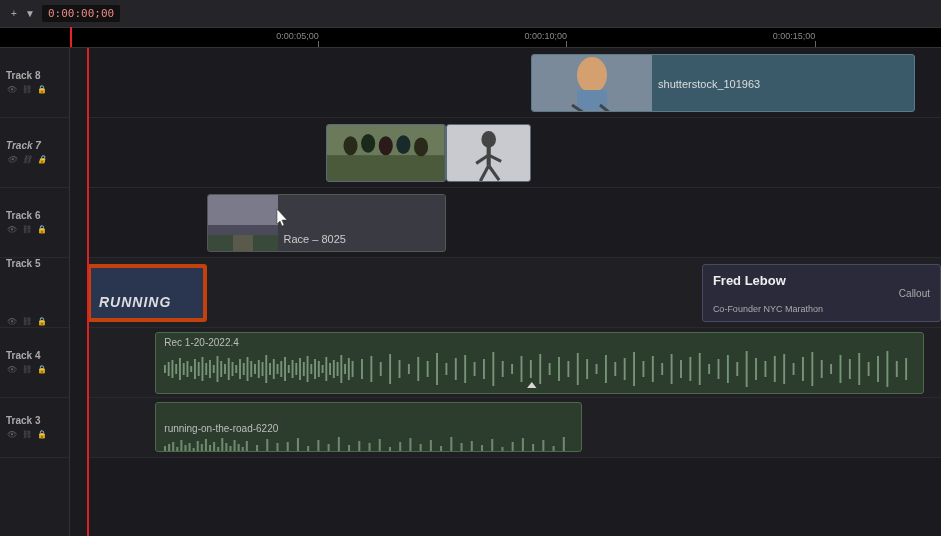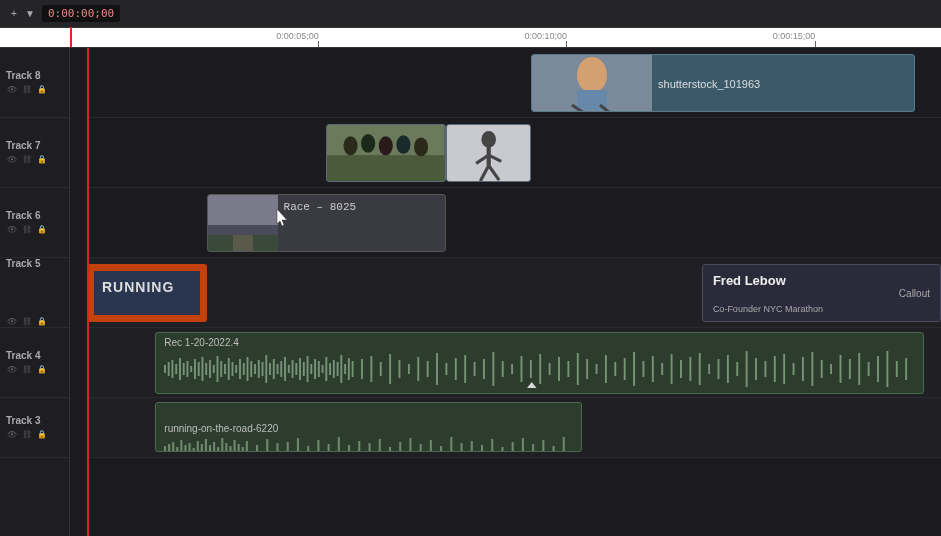--- a/index.html
+++ b/index.html
@@ -46,21 +46,21 @@
       font-size: 11px;
       padding: 2px 6px;
       border-radius: 2px;
       margin-left: 4px;
       font-family: monospace;
     }
 
     
     .ruler {
       height: 20px;
-      background: #ffffff;
+      background: #000000;
       display: flex;
       align-items: flex-end;
       border-bottom: 1px solid #333;
       flex-shrink: 0;
       position: relative;
     }
     .ruler-track-label-space {
       width: 70px;
       flex-shrink: 0;
       background: #252529;
@@ -223,21 +223,21 @@
 
       <div class="track-label" style="height:70px;">
         <div class="track-label-name">Track 8</div>
         <div class="track-label-icons">
           <div class="track-icon">👁</div>
           <div class="track-icon">⛓</div>
           <div class="track-icon">🔒</div>
         </div>
       </div>
 
-      <div class="track-label" style="height:70px;">
+      <div class="track-label" style="height:70px;font-style:italic;">
         <div class="track-label-name">Track 7</div>
         <div class="track-label-icons">
           <div class="track-icon">👁</div>
           <div class="track-icon">⛓</div>
           <div class="track-icon">🔒</div>
         </div>
       </div>
 
       <div class="track-label" style="height:70px;">
         <div class="track-label-name">Track 6</div>
@@ -335,35 +335,35 @@
         <div class="clip clip-video" style="left:14%;top:6px;width:28%;height:58px;background:#3a3a42;border:1px solid #555;display:flex;align-items:stretch;">
           <div style="width:70px;height:100%;background:#555;flex-shrink:0;position:relative;overflow:hidden;">
             <svg width="70" height="58" viewBox="0 0 70 58">
               <rect width="70" height="58" fill="#7a7a8a"></rect>
               <rect x="0" y="30" width="70" height="28" fill="#4a4a5a"></rect>
 
               <rect x="0" y="40" width="70" height="18" fill="#3a4a3a"></rect>
               <rect x="25" y="40" width="20" height="18" fill="#5a5a4a"></rect>
             </svg>
           </div>
-          <div style="padding:6px;flex:1;display:flex;align-items:flex-start;font-family:Liberation Mono, monospace;">
+          <div style="padding:6px;flex:1;display:flex;align-items:flex-end;">
             <span style="font-size:11px;color:#ccc;">Race – 8025</span>
           </div>
         </div>
 
         <div style="position:absolute;left:22%;top:20px;width:16px;height:16px;pointer-events:none;z-index:200;">
           <svg width="16" height="20" viewBox="0 0 16 20">
             <path d="M2,1 L2,16 L5,13 L7,18 L9,17 L7,12 L12,12 Z" fill="white" stroke="#333" stroke-width="0.5"></path>
           </svg>
         </div>
       </div>
 
       <div class="track-row" style="top:210px;height:70px;background:#1f1f24;">
 
-        <div class="clip clip-title" style="left:0%;top:6px;width:14%;height:58px;background:#2a3550;border:7px solid #c2410c;display:flex;align-items:flex-start;padding:8px;">
+        <div class="clip clip-title" style="left:0%;top:6px;width:14%;height:58px;background:#2a3550;border:4px solid #c2410c;display:flex;align-items:flex-end;padding:8px;font-style:italic;">
           <span style="font-size:14px;color:#ddd;font-weight:bold;letter-spacing:1px;">RUNNING</span>
         </div>
 
         <div class="clip clip-lower-third" style="left:72%;top:6px;width:28%;height:58px;background:#2a2a3a;border:1px solid #4a4a60;display:flex;align-items:center;padding:10px;gap:10px;">
           <div>
             <div style="font-size:13px;color:#eee;font-weight:bold;">Fred Lebow</div>
             <div style="font-size:9px;color:#aaa;margin-top:16px;">Co-Founder NYC Marathon</div>
           </div>
           <div style="margin-left:auto;font-size:10px;color:#aaa;white-space:nowrap;">
             <span>Callout</span>

